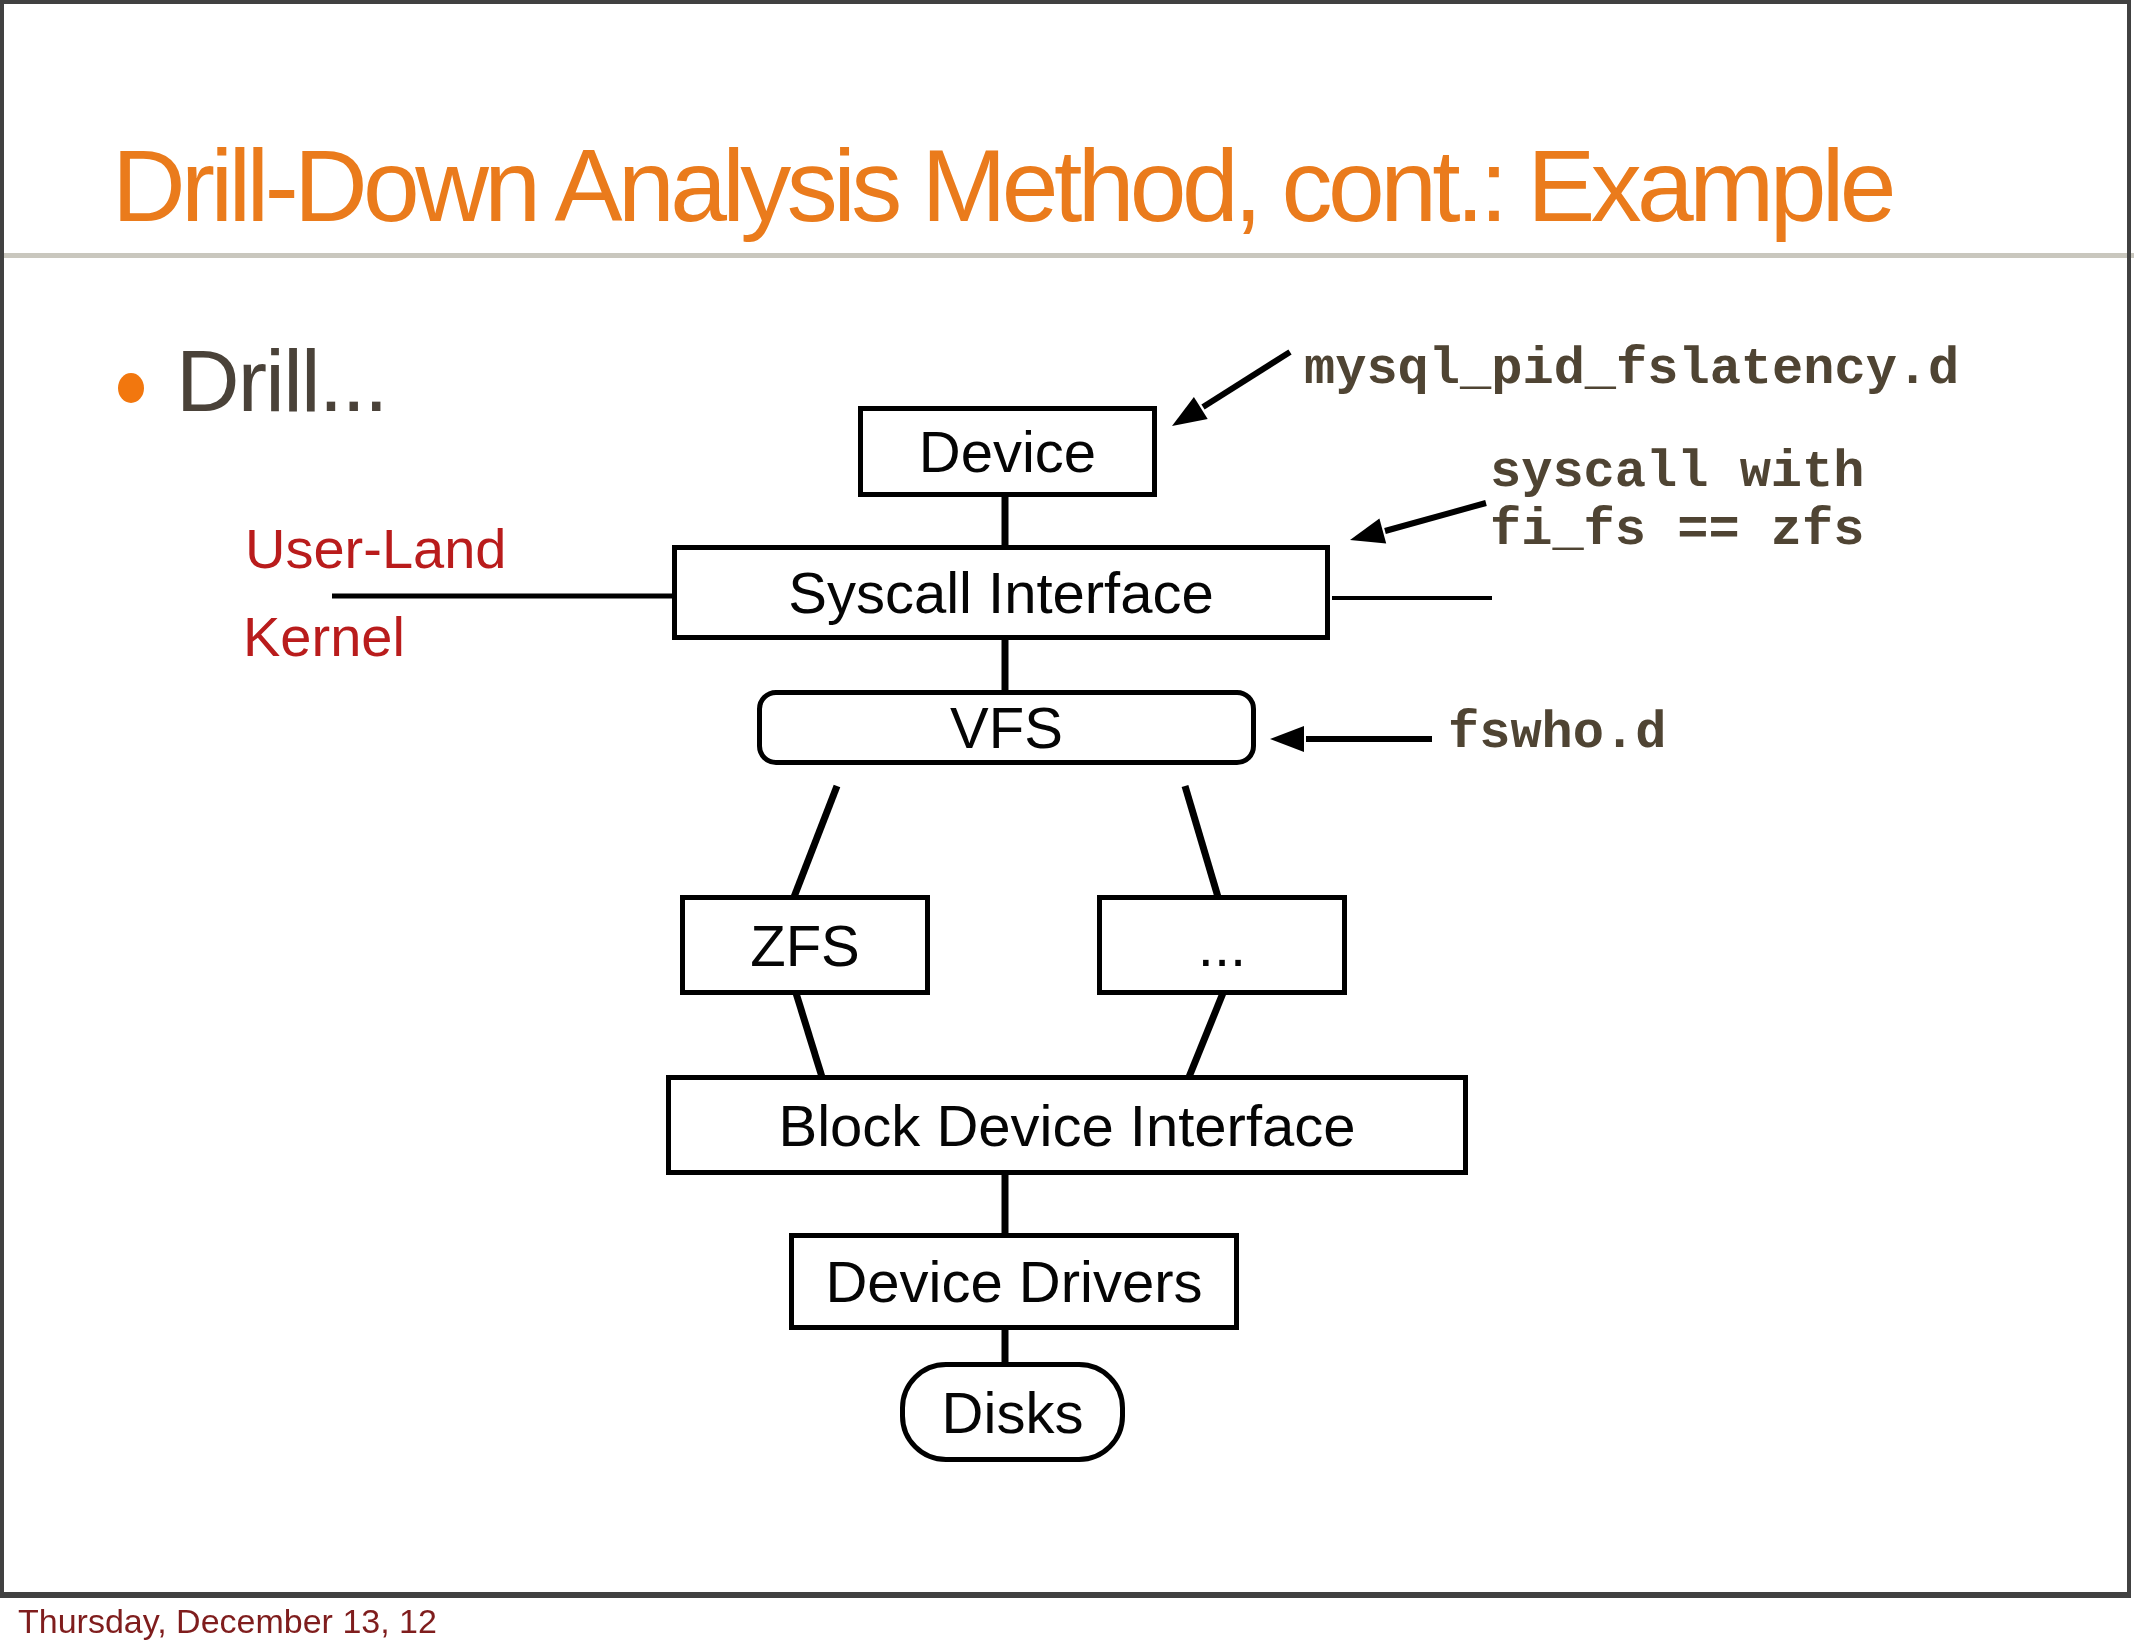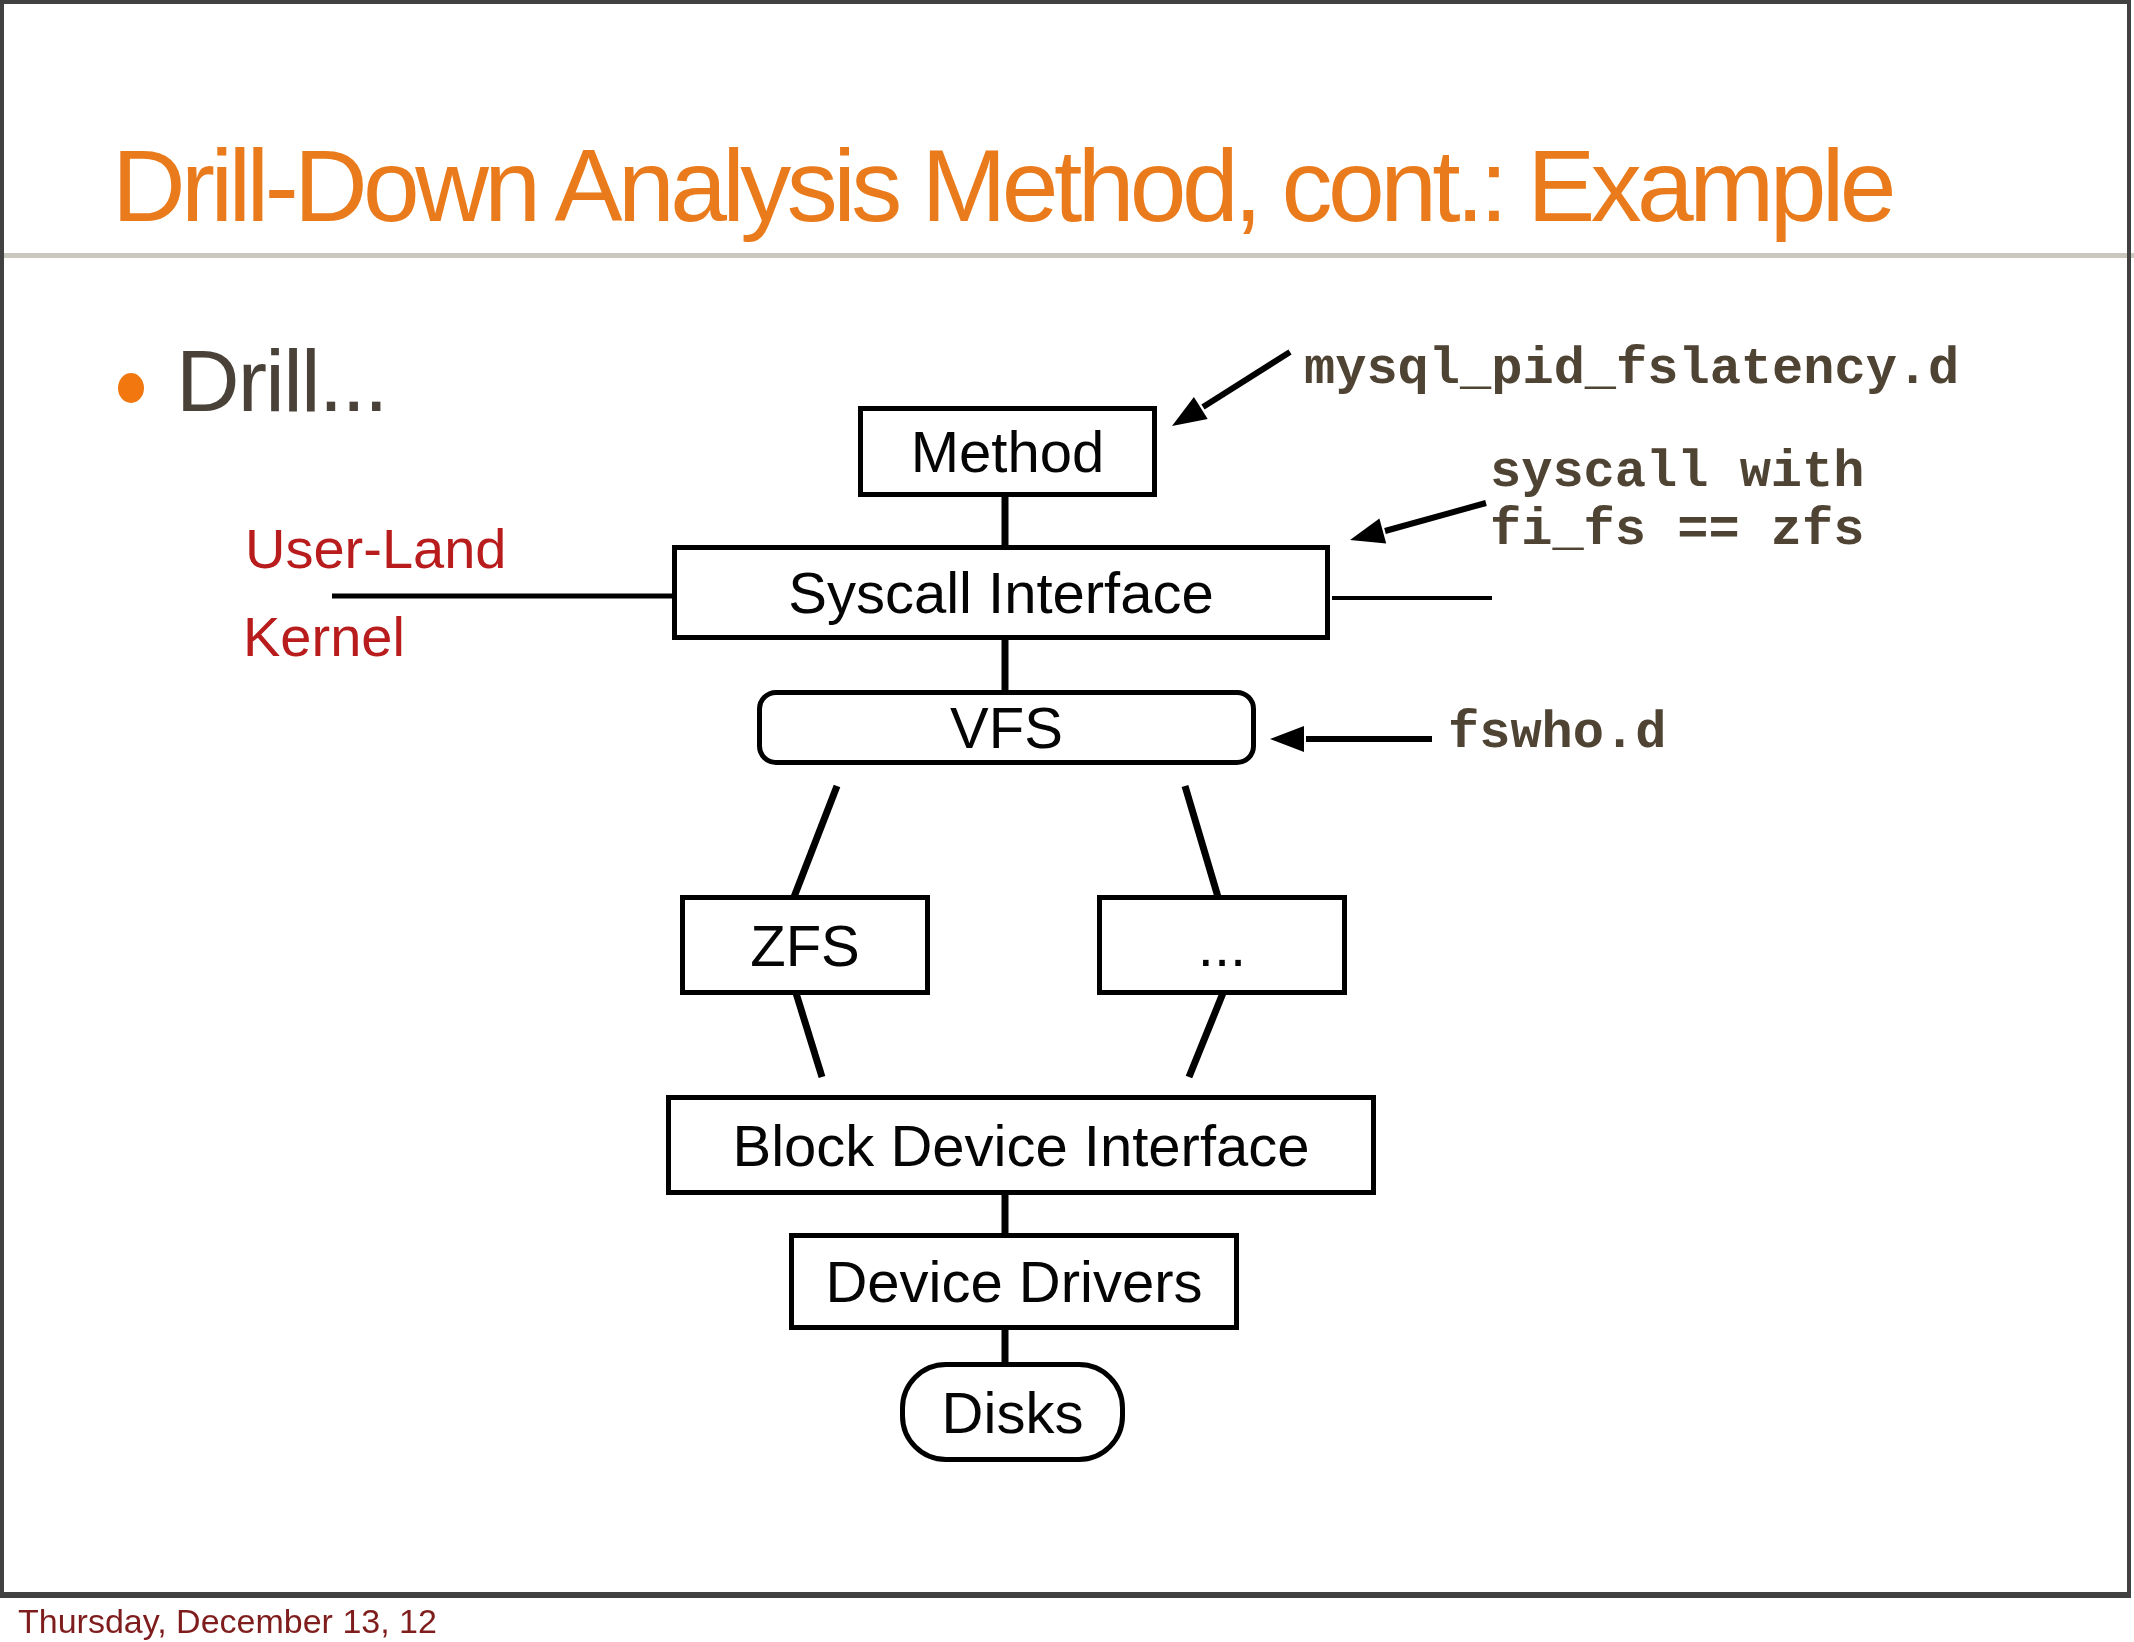--- a/index.html
+++ b/index.html
@@ -75,21 +75,21 @@
     justify-content: center;
     font-size: 58px;
     color: #050505;
     white-space: nowrap;
   }
   #node-process   { left: 858px;  top: 406px;  width: 299px; height: 91px; }
   #node-syscall   { left: 672px;  top: 545px;  width: 658px; height: 95px; }
   #node-vfs       { left: 757px;  top: 690px;  width: 499px; height: 75px; border-radius: 19px; }
   #node-zfs       { left: 680px;  top: 895px;  width: 250px; height: 100px; }
   #node-otherfs   { left: 1097px; top: 895px;  width: 250px; height: 100px; }
-  #node-bdi       { left: 666px;  top: 1075px; width: 710px; height: 100px; margin-top: 20px; }
+  #node-bdi       { left: 666px;  top: 1075px; width: 802px; height: 100px; }
   #node-drivers   { left: 789px;  top: 1233px; width: 450px; height: 97px; }
   #node-disks     { left: 900px;  top: 1362px; width: 225px; height: 100px; border-radius: 46px; }
 
   .annotation {
     position: absolute;
     font-family: "Liberation Mono", monospace;
     font-weight: bold;
     font-size: 52px;
     color: #4F4433;
     white-space: nowrap;
@@ -154,21 +154,21 @@
       <line x1="1486" y1="503" x2="1385" y2="531" stroke="#000000" stroke-width="6"></line>
       <polygon points="1350,540 1379.4,518.6 1386.2,543.6" fill="#000000"></polygon>
     </g>
     <g>
       <line x1="1432" y1="739" x2="1306" y2="739" stroke="#000000" stroke-width="6"></line>
       <polygon points="1270,739 1304,726 1304,752" fill="#000000"></polygon>
     </g>
   </svg>
 
   <div id="node-process" class="node">
-    <span>Method</span>
+    <span>Device</span>
   </div>
   <div id="node-syscall" class="node">
     <span>Syscall Interface</span>
   </div>
   <div id="node-vfs" class="node">
     <span>VFS</span>
   </div>
   <div id="node-zfs" class="node">
     <span>ZFS</span>
   </div>

